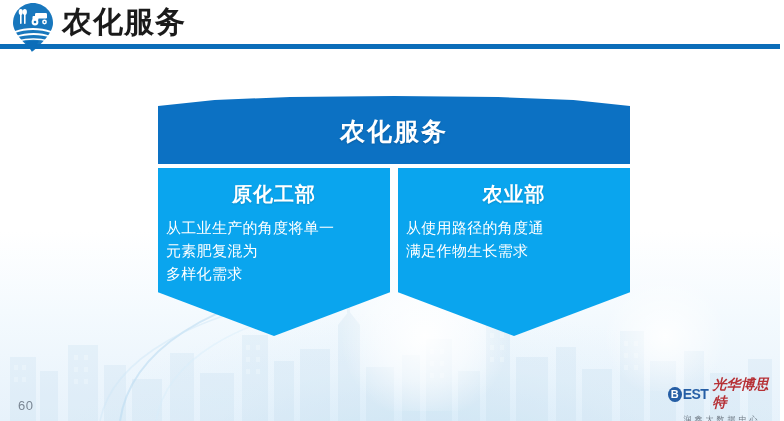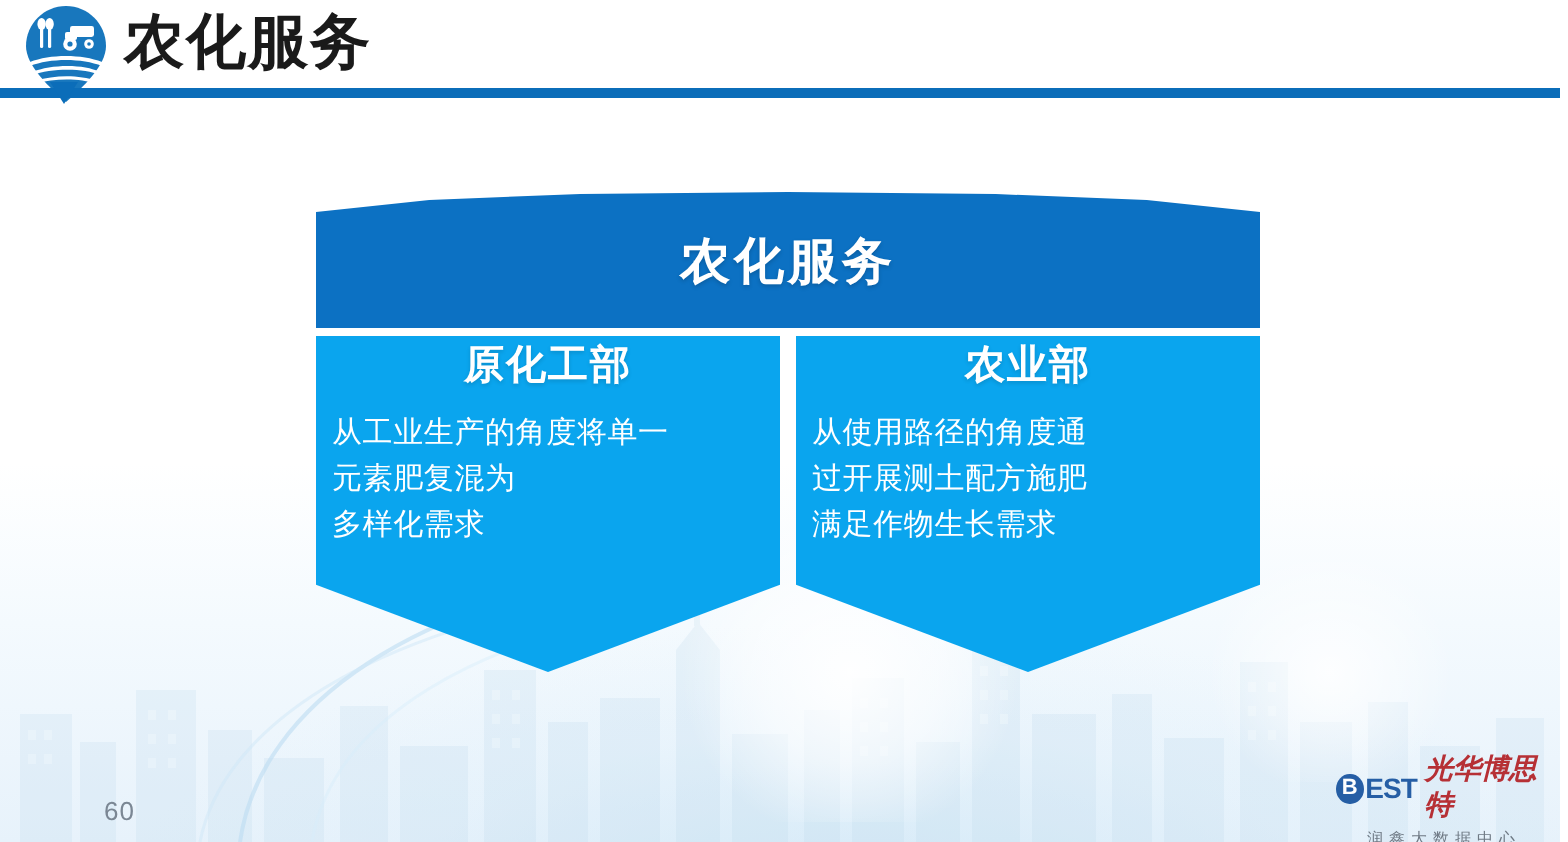--- a/index.html
+++ b/index.html
@@ -121,20 +121,21 @@
     left: 0; top: 72px;
     width: 472px; height: 168px;
     display: flex;
     gap: 8px;
   }
   .card {
     position: relative;
     flex: 1 1 0;
     background: #0aa5ee;
     clip-path: polygon(0 0, 100% 0, 100% 74%, 50% 100%, 0 74%);
+    padding-top: 11px;
   }
   .card-title {
     text-align: center;
     font-size: 20px;
     font-weight: bold;
     color: #ffffff;
     letter-spacing: 1px;
     line-height: 30px;
     text-shadow: 0 1px 2px rgba(0,0,0,0.14);
   }
@@ -144,21 +145,21 @@
     color: #ffffff;
     line-height: 23px;
     letter-spacing: 0.3px;
     padding: 0 8px;
   }
   .card-body div { white-space: nowrap; }
 
   
   .page-number {
     position: absolute;
-    left: 52px; top: 398px;
+    left: 18px; top: 398px;
     font-size: 13px;
     color: #7b8794;
     letter-spacing: 0.5px;
   }
   .footer-logo {
     position: absolute;
     left: 668px; top: 385px;
     width: 108px; height: 30px;
   }
   .fl-row1 {
@@ -324,21 +325,20 @@
           <div>从工业生产的角度将单一</div>
           <div>元素肥复混为</div>
           <div>多样化需求</div>
         </div>
       </div>
 
       <div class="card">
         <div class="card-title">农业部</div>
         <div class="card-body">
           <div>从使用路径的角度通</div>
-          <div>过开展测土配方施肥</div>
           <div>满足作物生长需求</div>
         </div>
       </div>
 
     </div>
   </div>
 
   <div class="page-number">60</div>
 
   <div class="footer-logo">

